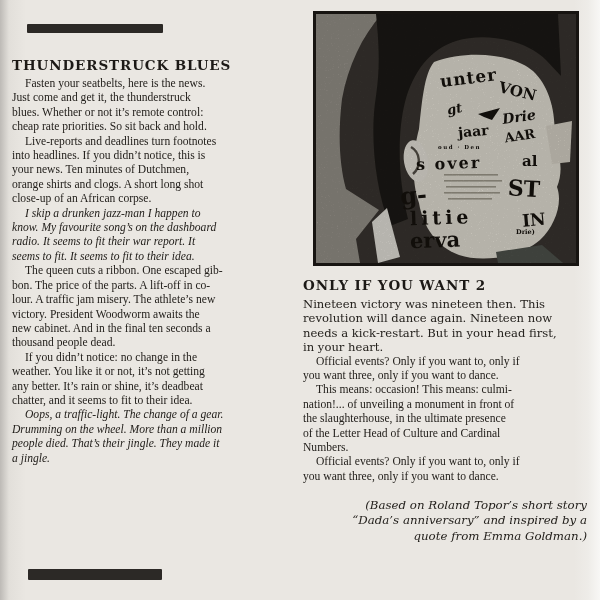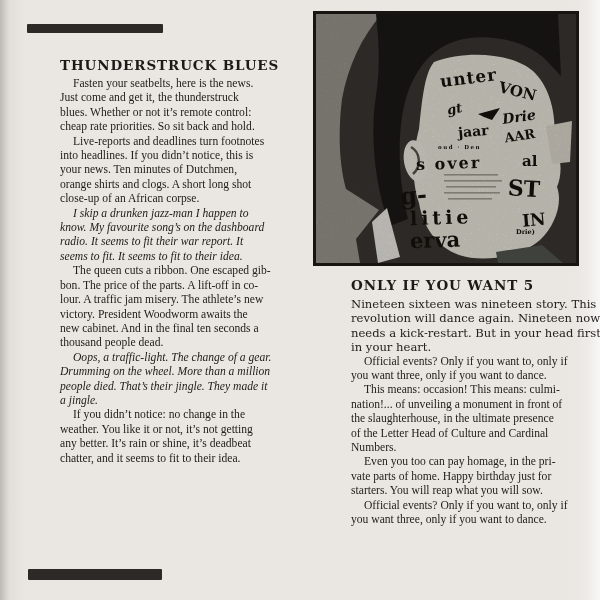--- a/index.html
+++ b/index.html
@@ -6,21 +6,21 @@
   .page{
     position:relative;width:600px;height:600px;overflow:hidden;
     background:
       linear-gradient(90deg, #bdbab6 0px, #e2dfda 9px, #eae7e2 26px, #eae7e2 574px, #eeecE8 588px, #f8f7f5 600px);
     font-family:"DejaVu Serif", serif;
     color:#211e1b;
   }
   .bar{position:absolute;background:#2c2926;border-radius:1px;}
   .bar.top{left:27px;top:24px;width:136px;height:9px;}
   .bar.bottom{left:28px;top:569px;width:134px;height:11px;}
-  .col{position:absolute;margin-left:48px;}
+  .col{position:absolute;}
   .col.left{left:12px;top:57px;width:294px;}
   .col.right{left:303px;top:277px;width:284px;}
   h2.head{
     font-size:13.5px;font-weight:bold;letter-spacing:0.9px;
     margin:0 0 4px 0;line-height:16px;color:#1c1916;
   }
   p.body{
     font-size:11.6px;line-height:14.4px;margin:0;
     white-space:pre;color:#24211d;
   }
@@ -59,28 +59,28 @@
     <p class="body indent it">I skip a drunken jazz-man I happen to
 know. My favourite song’s on the dashboard
 radio. It seems to fit their war report. It
 seems to fit. It seems to fit to their idea.</p>
     <p class="body indent">The queen cuts a ribbon. One escaped gib-
 bon. The price of the parts. A lift-off in co-
 lour. A traffic jam misery. The athlete’s new
 victory. President Woodworm awaits the
 new cabinet. And in the final ten seconds a
 thousand people dead.</p>
+    <p class="body indent">If you didn’t notice: no change in the
+weather. You like it or not, it’s not getting
+any better. It’s rain or shine, it’s deadbeat
+chatter, and it seems to fit to their idea.</p>
     <p class="body indent it">Oops, a traffic-light. The change of a gear.
 Drumming on the wheel. More than a million
 people died. That’s their jingle. They made it
 a jingle.</p>
-    <p class="body indent">If you didn’t notice: no change in the
-weather. You like it or not, it’s not getting
-any better. It’s rain or shine, it’s deadbeat
-chatter, and it seems to fit to their idea.</p>
   </section>
 
   <figure class="photo">
     <svg viewBox="0 0 260 249" width="260" height="249" aria-hidden="true">
       <defs>
         <filter id="grainDark">
           <feTurbulence type="fractalNoise" baseFrequency="0.85" numOctaves="2" stitchTiles="stitch"></feTurbulence>
           <feColorMatrix type="matrix" values="0 0 0 0 0  0 0 0 0 0  0 0 0 0 0  0.8 0.8 0.8 0 0"></feColorMatrix>
         </filter>
         <filter id="grainLight">
@@ -124,34 +124,34 @@
       <text class="np-text" x="206" y="212" font-size="17" transform="rotate(-5 215 205)">IN</text>
       <text class="np-text" x="94" y="233" font-size="21" transform="rotate(-2 130 228)">erva</text>
       <text class="np-text" x="200" y="220" font-size="6.5" font-weight="normal" fill="#5b554a">Drie)</text>
 
       <rect width="260" height="249" filter="url(#grainDark)" opacity="0.22"></rect>
       <rect width="260" height="249" filter="url(#grainLight)" opacity="0.10"></rect>
     </svg>
   </figure>
 
   <section class="col right">
-    <h2 class="head">ONLY IF YOU WANT 5</h2>
-    <p class="body">Nineteen sixteen was nineteen story. This
+    <h2 class="head">ONLY IF YOU WANT 2</h2>
+    <p class="body">Nineteen victory was nineteen then. This
 revolution will dance again. Nineteen now
 needs a kick-restart. But in your head first,
 in your heart.</p>
     <p class="body indent">Official events? Only if you want to, only if
 you want three, only if you want to dance.</p>
     <p class="body indent">This means: occasion! This means: culmi-
 nation!... of unveiling a monument in front of
 the slaughterhouse, in the ultimate presence
 of the Letter Head of Culture and Cardinal
 Numbers.</p>
-    <p class="body indent">Even you too can pay homage, in the pri-
-vate parts of home. Happy birthday just for
-starters. You will reap what you will sow.</p>
     <p class="body indent">Official events? Only if you want to, only if
 you want three, only if you want to dance.</p>
+    <p class="body attribution">(Based on Roland Topor’s short story
+“Dada’s anniversary” and inspired by a
+quote from Emma Goldman.)</p>
   </section>
 
   <div class="bar bottom"></div>
 
 </div>
 
 </body></html>

